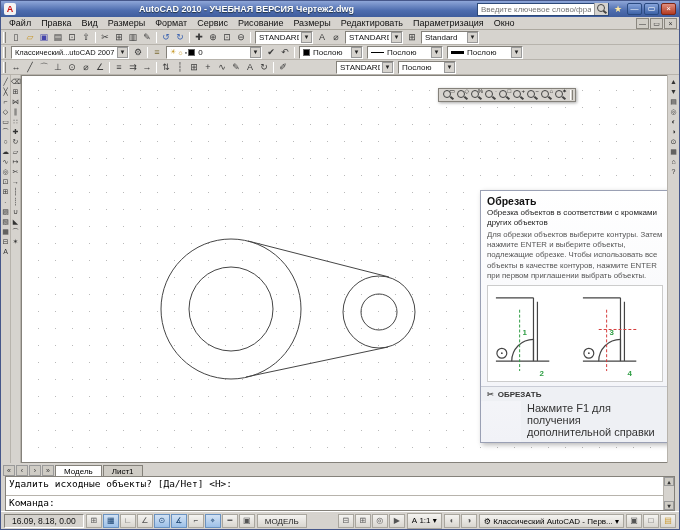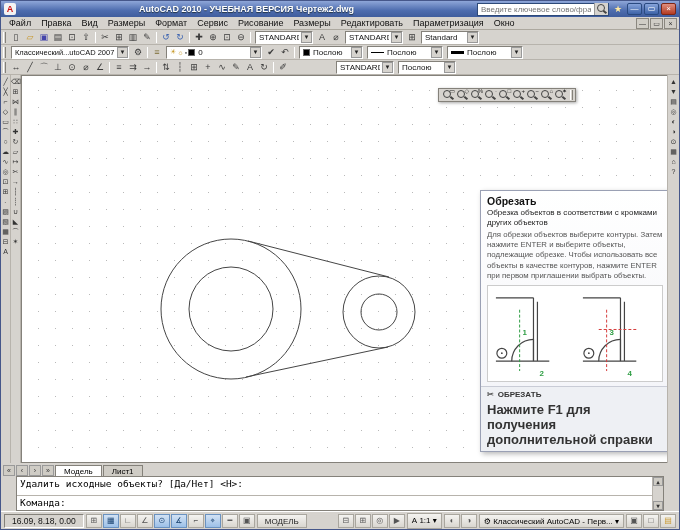--- a/index.html
+++ b/index.html
@@ -75,32 +75,32 @@
   .tooltip{position:absolute;left:458px;top:114px;width:190px;background:linear-gradient(#ffffff,#f1f2f7);
     border:1px solid #9aa0b4;box-shadow:2px 2px 5px rgba(0,0,0,.28);color:#333;z-index:5;}
   .tt-title{font-size:10.5px;font-weight:bold;padding:4px 6px 1px;color:#111;}
   .tt-sub{padding:0 6px 3px;font-size:8px;color:#222;line-height:1.2;}
   .tt-body{padding:0 6px 4px;font-size:7.8px;color:#555;line-height:1.3;}
   .tt-illus{margin:0 6px;background:#fff;border:1px solid #ccc;}
   .tt-svg{width:100%;display:block;}
   .tt-cmdrow{display:flex;align-items:center;gap:4px;padding:3px 6px 2px;border-top:1px solid #c9ccd6;margin-top:4px;
     background:#eef0f4;font-size:8px;font-weight:bold;}
   .tt-cmdicon{font-size:8px;color:#555;}
-  .tt-footer{padding:1px 6px 4px;font-size:13px;font-weight:bold;background:#eef0f4;}
+  .tt-footer{padding:1px 6px 4px;font-size:11px;font-weight:normal;background:#eef0f4;margin-left:40px;}
 
   
   .tabsrow{height:13px;flex:0 0 13px;background:#d6d3ce;display:flex;align-items:flex-end;padding-left:2px;font-size:8px;}
   .tnav{width:12px;height:11px;border:1px solid #999;background:#cfccc5;text-align:center;line-height:9px;font-size:7px;
     margin-right:1px;color:#333;display:inline-block;}
   .tab{padding:0 8px;border:1px solid #84817a;border-bottom:0;background:#cfccc5;margin-right:1px;height:11px;
     line-height:11px;display:inline-block;}
   .tab.active{background:#fff;}
 
   
-  .cmd{height:35px;flex:0 0 35px;background:#fff;border:1px solid #84817a;margin:0 15px;position:relative;
+  .cmd{height:35px;flex:0 0 35px;background:#fff;border:1px solid #84817a;margin:0 4px;position:relative;
     font-family:"DejaVu Sans Mono","Liberation Mono",monospace;font-size:9.5px;color:#000;}
   .cmd-hist{height:19px;border-bottom:1px solid #b7b3ac;padding:1px 3px;overflow:hidden;}
   .cmd-line{padding:1px 3px;}
   .cmd-sb{position:absolute;right:0;top:0;bottom:0;width:11px;background:#d6d3ce;border-left:1px solid #b7b3ac;
     display:flex;flex-direction:column;justify-content:space-between;}
   .sba{height:9px;border:1px solid #999;background:#cfccc5;font-size:6px;line-height:7px;text-align:center;color:#333;}
 
   
   .statusbar{height:18px;flex:0 0 18px;background:#d6d3ce;border-top:1px solid #fff;display:flex;align-items:center;
     gap:2px;padding:0 3px;font-size:8.5px;white-space:nowrap;overflow:hidden;}

